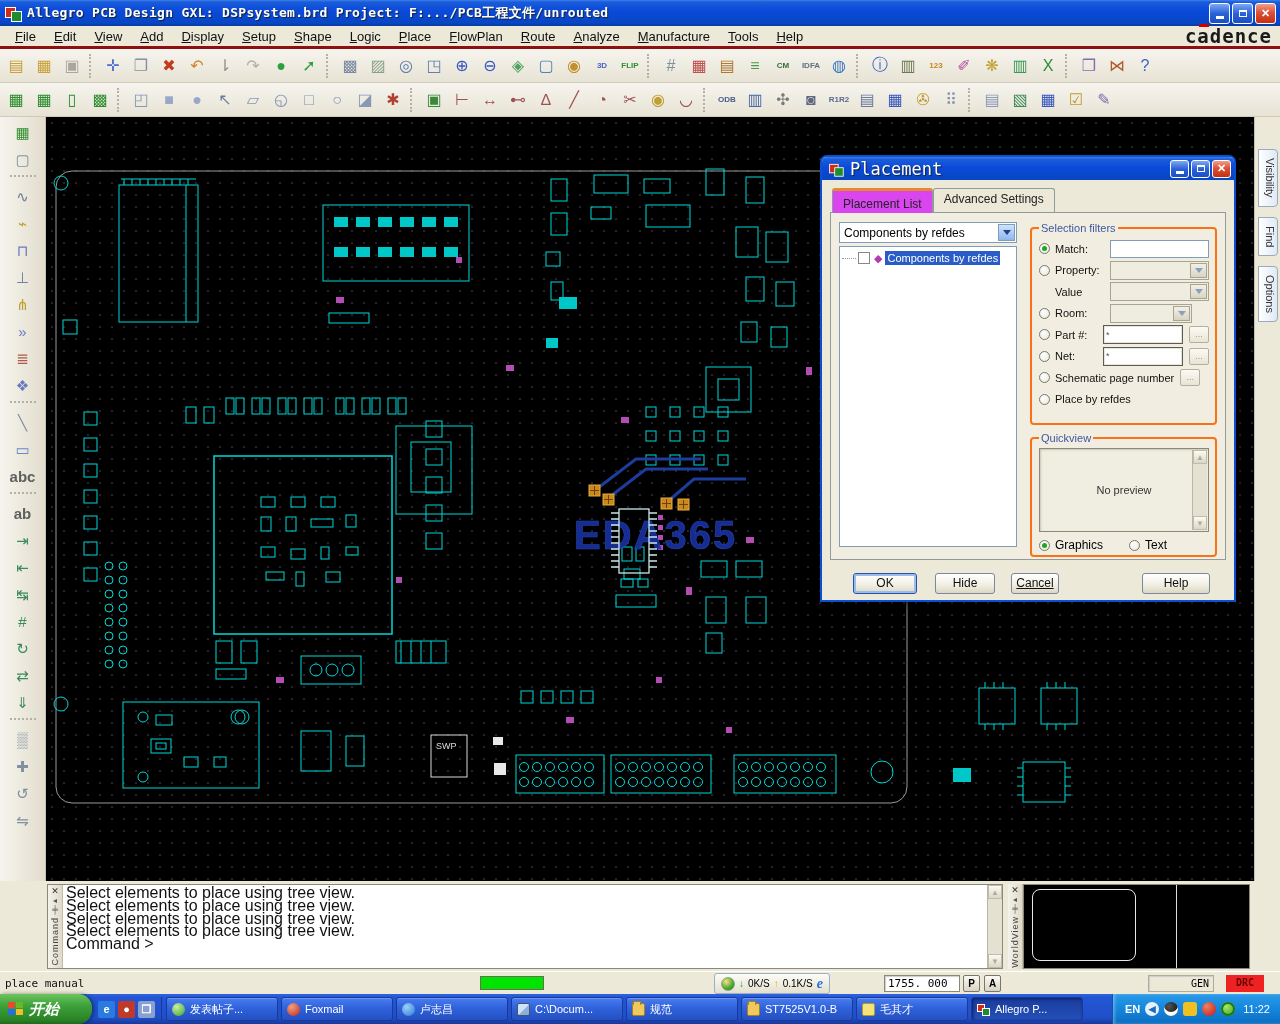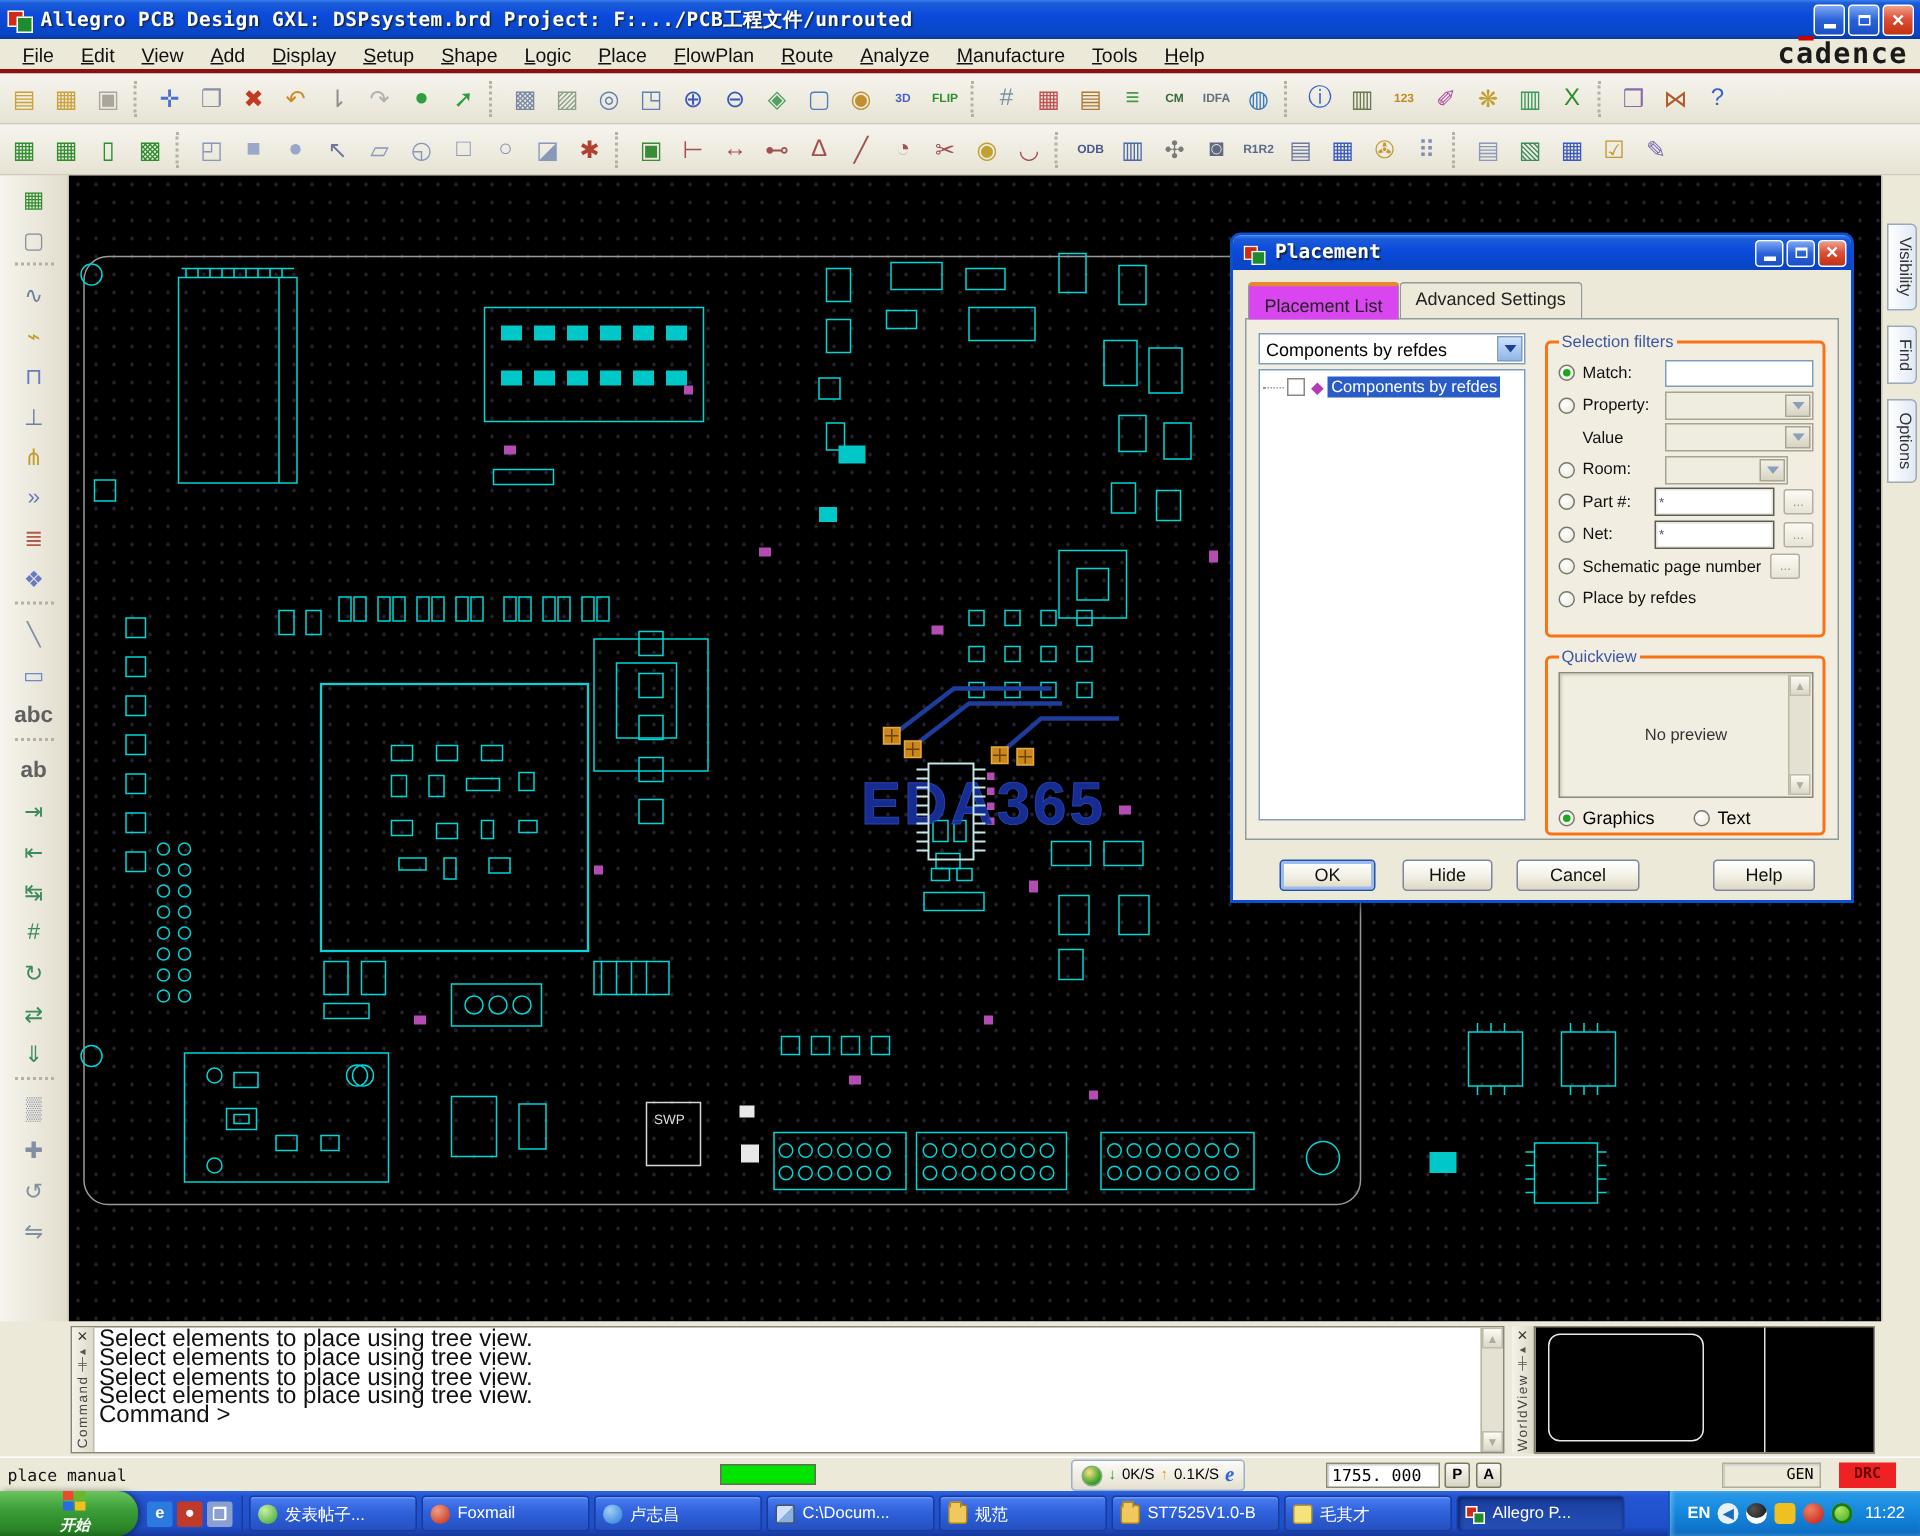--- a/index.html
+++ b/index.html
@@ -51,21 +51,21 @@
   #sidebar { position:absolute; left:1254px; top:117px; width:26px; height:764px; background:#ece9d8; border-left:1px solid #c6c2b2; padding-top:32px; }
   .side-tab { writing-mode:vertical-rl; width:20px; margin:0 auto 10px auto; padding:8px 1px; font-size:11px; color:#333; text-align:center;
     background:linear-gradient(90deg,#ffffff,#dfe9f5); border:1px solid #9ab; border-radius:0 4px 4px 0; }
 
   
   #dialog { position:absolute; left:820px; top:155px; width:416px; height:447px; border:2px solid #0a50d0; border-radius:7px 7px 0 0;
     background:#ece9d8; box-shadow:3px 3px 8px rgba(0,0,0,.55); }
   #dlg-title { height:23px; border-radius:5px 5px 0 0; display:flex; align-items:center; padding:0 3px 0 5px; color:#fff;
     background:linear-gradient(180deg,#3a80f0 0%,#1b5cd8 10%,#0b4adc 45%,#0846c4 90%); }
   #dlg-title .app-ico { transform:scale(.85); }
-  #dlg-title-text { font-weight:bold; font-size:13px; font-family:"DejaVu Sans Mono","Liberation Mono",monospace; text-shadow:1px 1px 1px #123; }
+  #dlg-title-text { font-weight:normal; font-size:17px; font-family:"DejaVu Sans Mono","Liberation Mono",monospace; text-shadow:1px 1px 1px #123; }
   #dlg-title .wbtn { width:19px; height:18px; }
   .dlg-body { padding:7px 8px 0 8px; }
   .tabs { display:flex; margin-left:2px; }
   .tab { font-size:12px; padding:3px 10px 2px 10px; border:1px solid #919b9c; border-bottom:none; border-radius:3px 3px 0 0; background:#ece9d8; color:#222; position:relative; top:1px; }
   .tab.active { background:#d946ef; border-top:3px solid #e6882c; font-weight:normal; z-index:2; padding-top:6px; }
   .tab-panel { border:1px solid #919b9c; background:#f1eee1; height:348px; display:flex; padding:9px 8px; position:relative; z-index:1; }
   .left-col { width:178px; }
   .combo { height:21px; background:#fff; border:1px solid #7f9db9; display:flex; align-items:center; font-size:12px; padding-left:4px; position:relative; }
   .combo .cval { white-space:nowrap; overflow:hidden; }
   .combo-arrow { position:absolute; right:1px; top:1px; bottom:1px; width:17px; background:linear-gradient(180deg,#cfe3fb,#8fb6ea); border:1px solid #7f9db9; display:flex; align-items:center; justify-content:center; }
@@ -99,21 +99,21 @@
   .sb-arrow { height:14px; display:flex; align-items:center; justify-content:center; font-size:8px; color:#b0ac9a; background:linear-gradient(180deg,#fbfaf4,#dcd8c8); border:1px solid #c0bcaa; }
   .pv-sb .sb-arrow.dn { position:absolute; bottom:0; left:0; right:0; }
   .pv-sb .sb-arrow.up { position:absolute; top:0; left:0; right:0; }
   .q-radios { display:flex; align-items:center; margin-top:6px; font-size:12px; }
   .q-radios .rlabel { margin-right:26px; }
   .dlg-buttons { display:flex; align-items:flex-end; margin-top:13px; padding:0 16px 0 23px; }
   .xpbtn { height:21px; font-size:12px; color:#111; text-align:center; line-height:19px; border:1px solid #7c869c; border-radius:3px;
     background:linear-gradient(180deg,#ffffff,#f2f0e4 55%,#dcd8c4); }
   #btn-ok { width:64px; border:1px solid #2353a8; box-shadow:inset 0 0 0 2px #9cbcf0; }
   #btn-hide { width:60px; margin-left:18px; }
-  #btn-cancel { width:82px; margin-left:16px; }
+  #btn-cancel { width:48px; margin-left:16px;text-decoration:underline; }
   #btn-help { width:68px; margin-left:auto; }
 
   
   #console-region { position:absolute; left:0; top:881px; width:1280px; height:90px; background:#ece9d8; }
   #console { position:absolute; left:47px; top:3px; width:956px; height:85px; background:#fff; border:1px solid #8a8876; display:flex; }
   .panel-strip { width:15px; background:linear-gradient(90deg,#f4f2ea,#ded9c8); border-right:1px solid #c0bcaa; display:flex; flex-direction:column; align-items:center; font-size:9px; color:#333; padding-top:1px; }
   .strip-x { font-size:9px; line-height:10px; }
   .strip-pin { font-size:8px; line-height:9px; color:#555; }
   .strip-label { writing-mode:vertical-rl; transform:rotate(180deg); font-size:9px; color:#444; margin-top:3px; letter-spacing:1px; }
   #console-lines { flex:1; font-size:16px; color:#111; padding:2px 3px; line-height:12.8px; overflow:hidden; }
@@ -135,21 +135,21 @@
   .ie-icon { color:#2a6ae0; font-weight:bold; font-style:italic; font-size:14px; font-family:"Liberation Serif",serif; }
   #coord-box { position:absolute; left:884px; top:3px; width:76px; height:17px; background:#fff; border:1px solid #8a8876; box-shadow:inset 1px 1px 1px #ccc; font-size:11px; padding:1px 3px; font-family:"DejaVu Sans Mono",monospace; }
   .pa-btn { position:absolute; top:3px; width:17px; height:17px; border:1px solid #7a7668; border-radius:2px; background:linear-gradient(180deg,#fbfaf4,#d8d4c4); font-size:10px; font-weight:bold; text-align:center; line-height:15px; }
   #btn-p { left:963px; } #btn-a { left:984px; }
   #gen-box { position:absolute; left:1148px; top:3px; width:66px; height:17px; background:#ece9d8; border:1px solid #b0ac9c; box-shadow:inset 1px 1px 1px #ccc; font-size:10px; text-align:right; padding:2px 4px; font-family:"DejaVu Sans Mono",monospace; }
   #drc-box { position:absolute; left:1226px; top:3px; width:38px; height:17px; background:#ee2222; color:#6a0000; font-weight:bold; font-size:10px; text-align:center; line-height:16px; font-family:"DejaVu Sans Mono",monospace; }
 
   
   #taskbar { position:absolute; left:0; top:994px; width:1280px; height:30px; background:linear-gradient(180deg,#2f63e0 0%,#2456d4 12%,#1f4ec8 80%,#16389c 100%); display:flex; align-items:center; }
   #start-btn { height:30px; width:92px; border-radius:0 14px 14px 0; background:linear-gradient(180deg,#6cc45c 0%,#3ca03a 40%,#2a8426 85%,#1e6a1c 100%);
-    color:#fff; font-weight:bold; font-style:italic; font-size:10px; display:flex; align-items:center; padding-left:8px; gap:5px; box-shadow:2px 0 4px rgba(0,0,0,.4);flex-direction:column; }
+    color:#fff; font-weight:bold; font-style:italic; font-size:15px; display:flex; align-items:center; padding-left:8px; gap:5px; box-shadow:2px 0 4px rgba(0,0,0,.4); }
   .winlogo { width:16px; height:14px; position:relative; }
   .winlogo::before { content:""; position:absolute; left:0; top:0; width:7px; height:6px; background:#e84a2a; box-shadow:8px 0 0 #6ab82a, 0 7px 0 #2a6ae8, 8px 7px 0 #f0c020; }
   #quick-launch { display:flex; align-items:center; gap:3px; padding:0 6px; border-right:1px solid #1a3a9a; height:24px; }
   .ql-ico { width:17px; height:17px; border-radius:2px; display:flex; align-items:center; justify-content:center; font-size:11px; font-weight:bold; color:#fff; }
   #tasks { display:flex; align-items:center; gap:3px; margin-left:4px; }
   .task-btn { width:112px; height:24px; border-radius:3px; background:linear-gradient(180deg,#4a7cf0,#2f62dc 45%,#2550c0); border:1px solid #1a3a9a;
     color:#fff; font-size:11px; display:flex; align-items:center; padding:0 5px; gap:5px; overflow:hidden; white-space:nowrap; box-shadow:inset 0 1px 0 #6a96f4; }
   .task-btn.active { background:linear-gradient(180deg,#1a3c9c,#2450b8); box-shadow:inset 1px 1px 3px #0a2060; }
   .t-ico { width:13px; height:13px; flex:none; border-radius:2px; position:relative; }
   .t-post { border-radius:50%; background:radial-gradient(circle at 35% 30%,#c8f0a0,#3aa030); }

